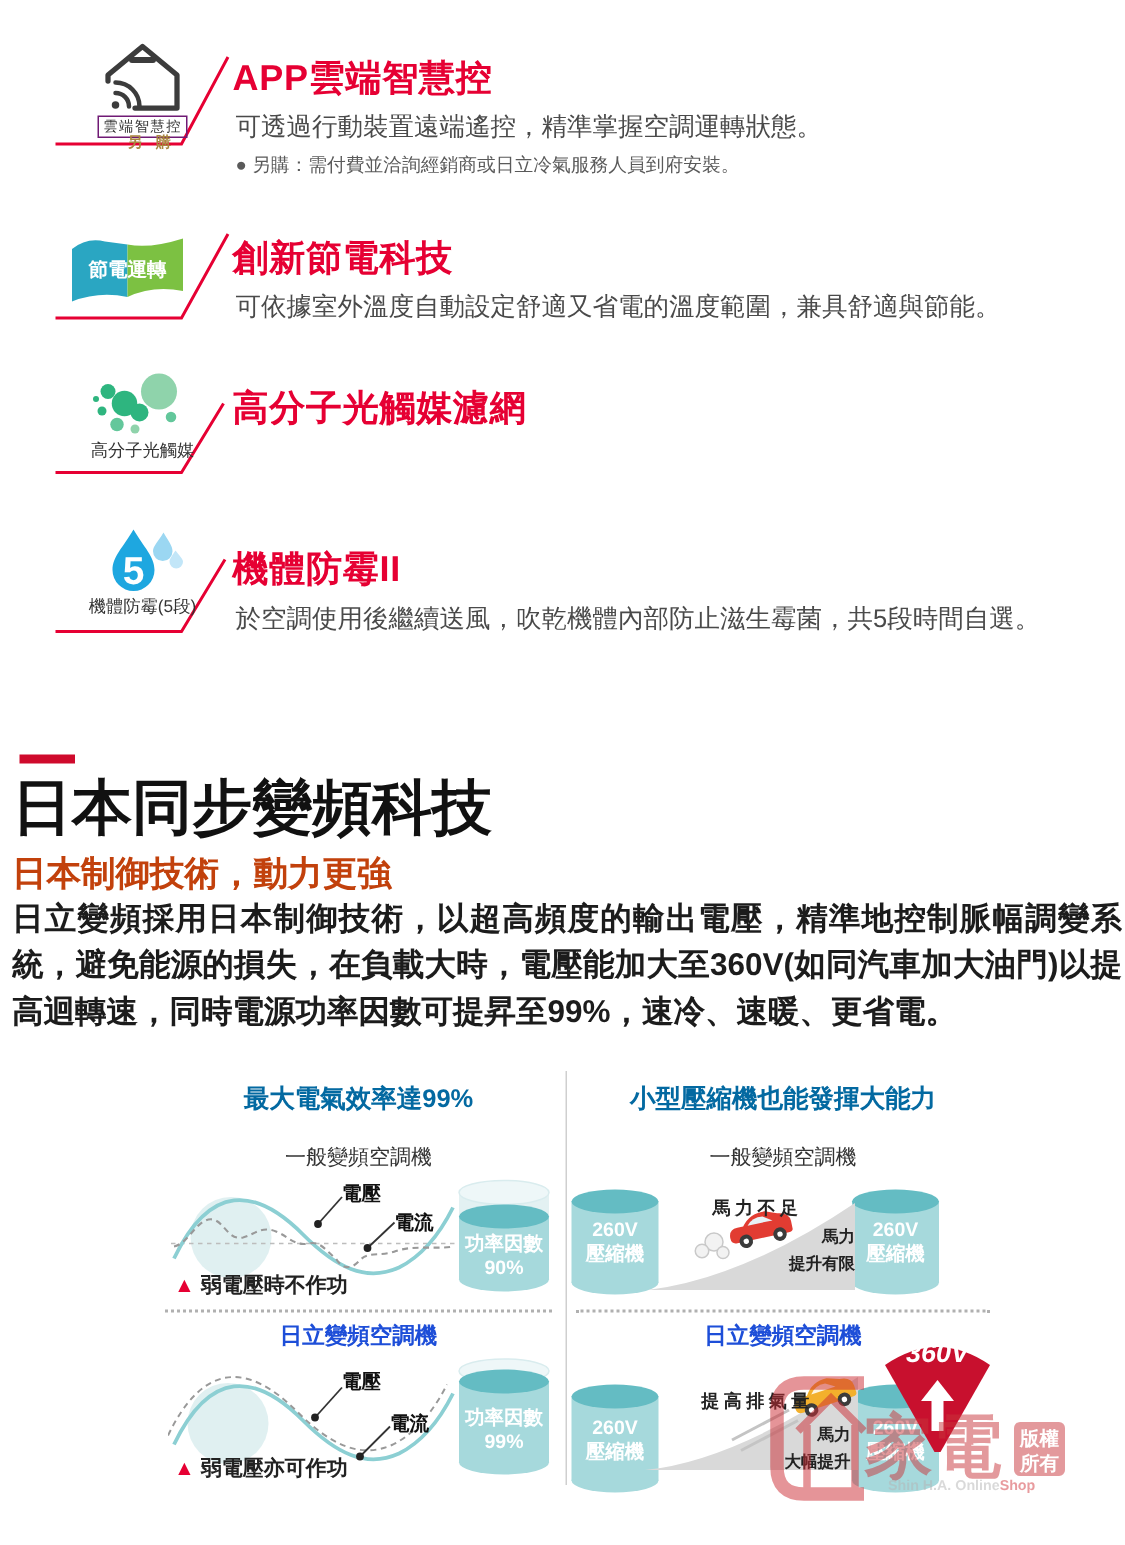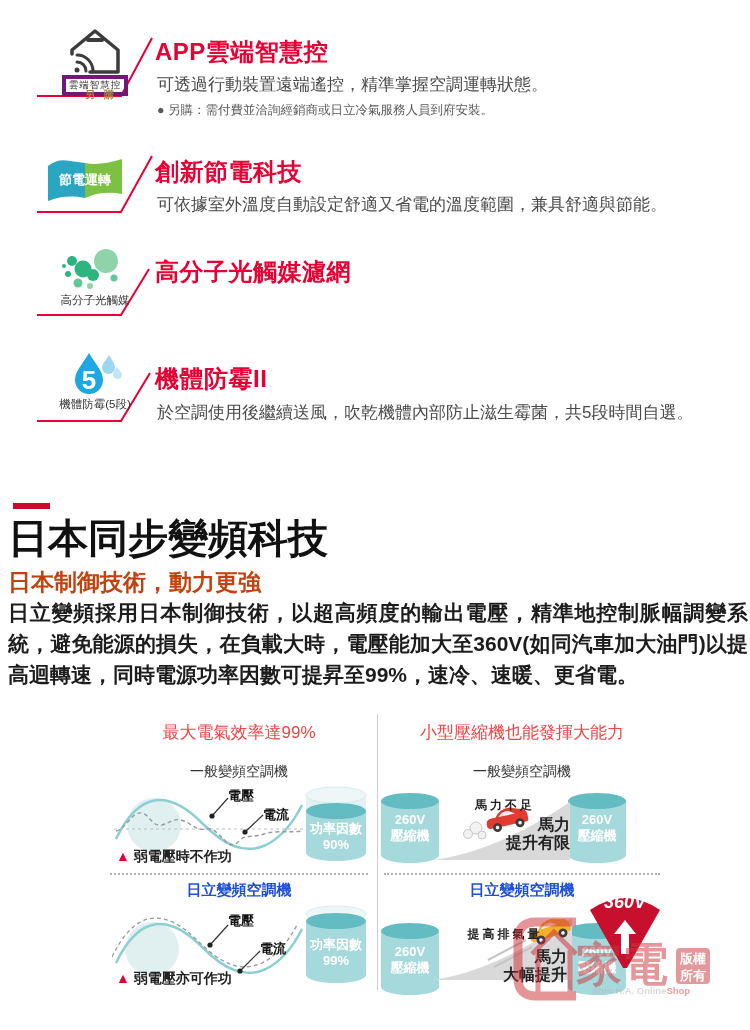--- a/index.html
+++ b/index.html
@@ -3,38 +3,38 @@
 <meta charset="utf-8">
 <style>
   html,body{margin:0;padding:0;background:#fff;}
   #page{position:relative;width:750px;height:1030px;background:#ffffff;overflow:hidden;
         font-family:"Liberation Sans","DejaVu Sans",sans-serif;color:#222;}
   .abs{position:absolute;}
   .feat-title{font-size:24px;font-weight:bold;color:#e60033;letter-spacing:.5px;white-space:nowrap;}
   .feat-desc{font-size:17px;color:#4a4a4a;white-space:nowrap;}
   .feat-note{font-size:12.5px;color:#5a5a5a;white-space:nowrap;}
   .icon-label{font-size:11.5px;color:#333;text-align:center;white-space:nowrap;}
-  .boxed{display:inline-block;border:4px solid #701a75;padding:0 3px;font-size:9.5px;color:#333;letter-spacing:1px;text-align:center;}
+  .boxed{display:inline-block;border:1px solid #701a75;padding:0 3px;font-size:9.5px;color:#333;letter-spacing:1px;text-align:center;}
   .gold{color:#a9853f;font-size:10px;letter-spacing:9px;padding-left:9px;font-weight:bold;}
   .sec-bar{background:#cf0a2c;}
   .sec-h1{font-size:40px;font-weight:bold;color:#111;white-space:nowrap;}
   .sec-h2{font-size:23px;font-weight:bold;color:#c2410c;white-space:nowrap;}
   .sec-body{font-size:21px;line-height:31px;color:#1c1c1c;text-align:justify;font-weight:bold;}
-  .h3c{font-size:17px;font-weight:normal;color:#ef4444;text-align:center;white-space:nowrap;}
+  .h3c{font-size:17px;font-weight:bold;color:#0369a1;text-align:center;white-space:nowrap;}
   .subl{font-size:14px;color:#333;text-align:center;white-space:nowrap;}
   .h4c{font-size:15px;font-weight:bold;color:#1d4ed8;text-align:center;white-space:nowrap;}
   .vdiv{width:1px;background:#cfcfcf;}
   .dotsep{border-top:2px dotted #b0b0b0;height:0;}
   .note-tri{font-size:14px;font-weight:bold;color:#222;white-space:nowrap;}
   .tri{color:#e60033;margin-right:4px;}
   .callout-label{font-size:13px;font-weight:bold;color:#111;white-space:nowrap;}
   .cyl-text{position:absolute;left:0;width:100%;text-align:center;color:#fff;font-weight:bold;
             font-size:13px;line-height:16px;white-space:nowrap;}
   .spaced{letter-spacing:3px;font-size:12px;font-weight:bold;color:#222;white-space:nowrap;text-align:center;}
-  .result{font-size:16px;font-weight:bold;color:#222;text-align:right;line-height:18px;white-space:nowrap;}
+  .result{font-size:11px;font-weight:bold;color:#222;text-align:right;line-height:18px;white-space:nowrap;}
   .badge-text{font-size:18px;font-weight:bold;font-style:italic;color:#fff;text-align:center;white-space:nowrap;}
   .watermark{opacity:.5;pointer-events:none;}
   .wm-brand{font-size:46px;font-weight:bold;color:#c8353b;white-space:nowrap;}
   .wm-rights{width:34px;height:36px;background:#c8353b;border-radius:4px;color:#fff;font-size:13px;
              font-weight:bold;line-height:17px;text-align:center;padding-top:2px;box-sizing:border-box;}
   .wm-sub{font-size:9.5px;font-weight:bold;white-space:nowrap;}
   .wm-sub .g{color:#b5b5b5;} .wm-sub .r{color:#d2393f;}
   svg{display:block;}
 </style>
 </head>

